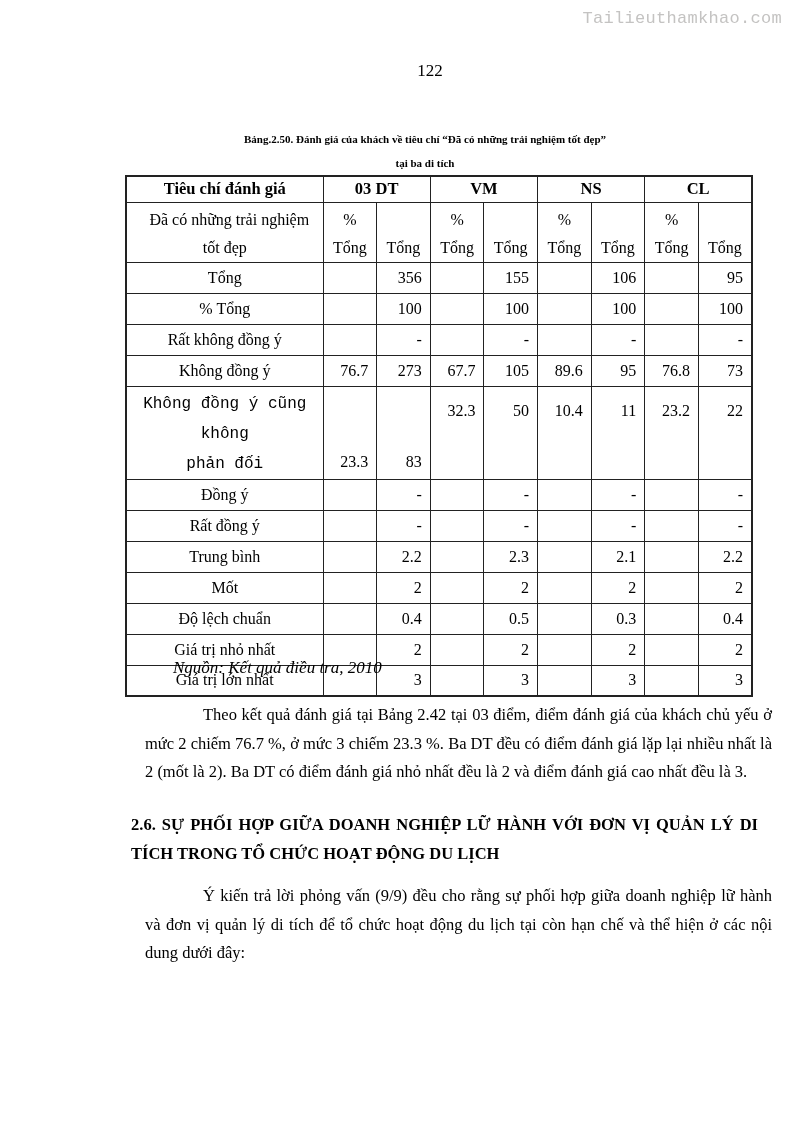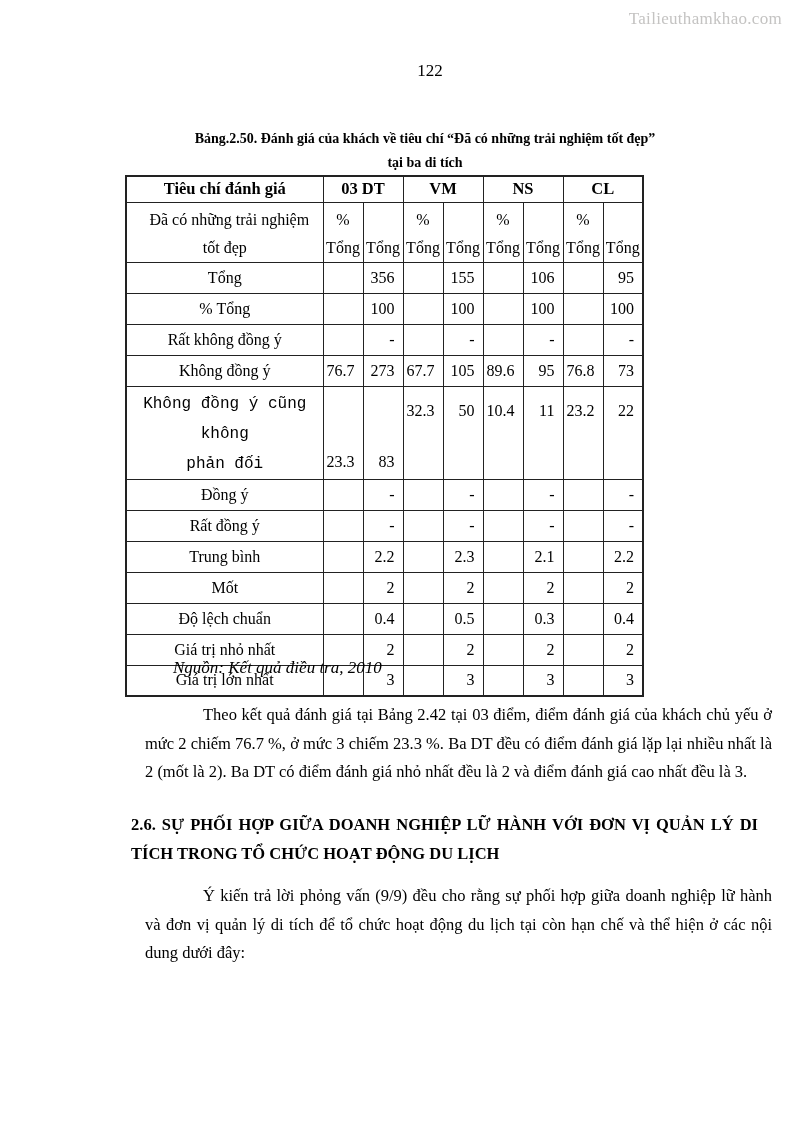--- a/index.html
+++ b/index.html
@@ -6,38 +6,38 @@
   .page{
     position:relative;
     width:794px;height:1123px;
     background:#ffffff;
     font-family:"Liberation Serif", serif;
     color:#000;
     overflow:hidden;
   }
   .watermark{
     position:absolute;top:9px;right:12px;
-    font-family:Liberation Serif, serif;
+    font-family:Liberation Mono, monospace;
     font-size:17px;color:#c4c3c2;
     text-shadow:1px 1px 0 #ffffff;
     letter-spacing:0.3px;
     margin-left:47px;
   }
   .page-number{
     position:absolute;top:61px;left:430px;
     transform:translateX(-50%);
     font-size:17px;
   }
   .table-title{
     position:absolute;top:127px;left:125px;width:600px;
-    text-align:center;font-weight:bold;font-size:14px;line-height:24px;
+    text-align:center;font-weight:bold;font-size:11px;line-height:24px;
   }
   table.data-table{
     position:absolute;top:175px;left:125px;
-    width:519px;border-collapse:collapse;table-layout:fixed;
+    width:628px;border-collapse:collapse;table-layout:fixed;
     font-size:16px;
   }
   .data-table th,.data-table td{
     border:1px solid #222222;
     padding:0;
     overflow:hidden;
   }
   .data-table{border:2px solid #222222;}
   thead tr.grow{height:26px;}
   thead tr.h2row{height:57px;}

